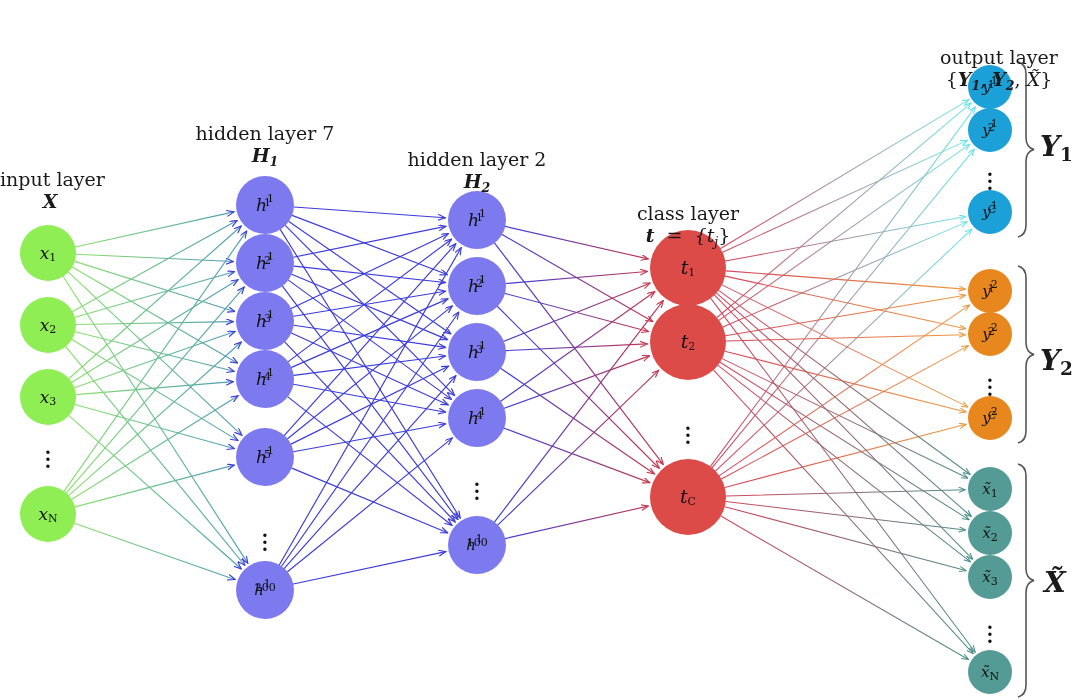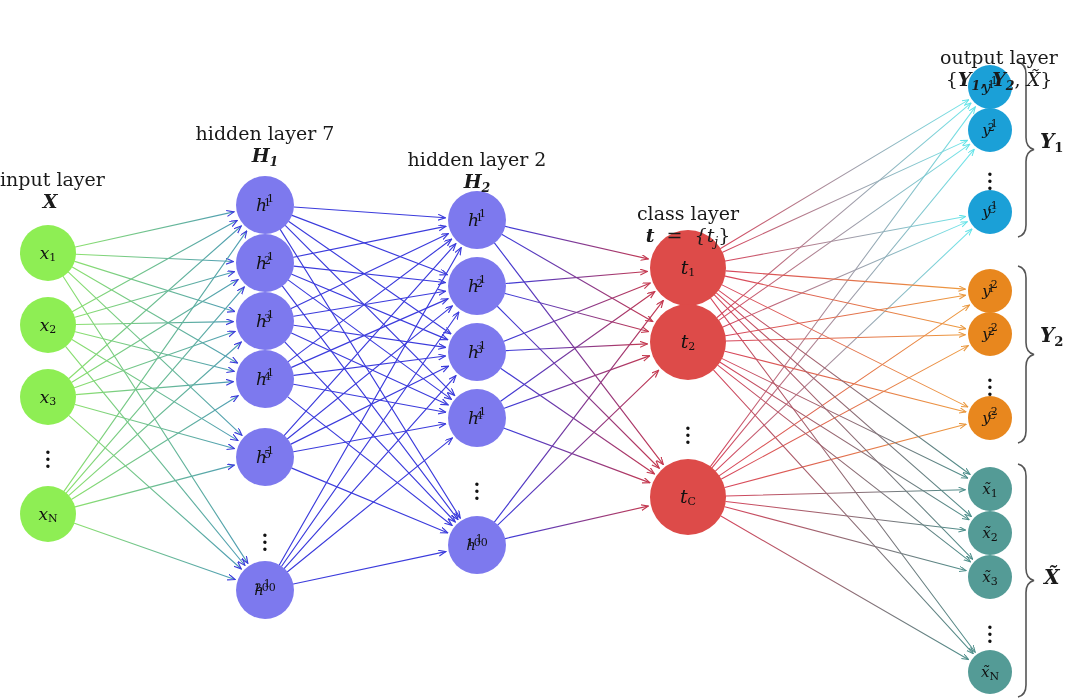--- a/index.html
+++ b/index.html
@@ -16,21 +16,21 @@
     color:#1a1a1a;
     text-align:center;
     line-height:1.18;
     white-space:nowrap;
     font-family:"DejaVu Serif","Liberation Serif",serif;
   }
   .lbl .it{font-style:italic;}
   .lbl .bi{font-style:italic;font-weight:bold;}
   .lbl sub{font-size:0.66em;vertical-align:-0.28em;font-style:normal;}
   .ttl{font-size:19px;}
-  .grp{font-size:20px;font-weight:bold;font-style:italic;}
+  .grp{font-size:28px;font-weight:bold;font-style:italic;}
   .nodetxt{
     font-size:17px;
     fill:#111111;
     font-family:"DejaVu Serif","Liberation Serif",serif;
     font-style:italic;
     text-anchor:middle;
     dominant-baseline:middle;
   }
   .nodetxt .sp{font-size:11px;font-style:normal;}
   .nodetxt.small{font-size:15px;}
@@ -336,21 +336,21 @@
   </div>
 
   <div class="lbl ttl" style="left:915px;top:8px;width:168px;margin-top:38px;">
     <span>output layer</span><br>
     <span>{</span><span class="bi">Y</span><sub class="bi">1</sub><span>,</span>&nbsp;<span class="bi">Y</span><sub class="bi">2</sub><span>,</span>&nbsp;<span class="it">X̃</span><span>}</span>
   </div>
 
   <div class="lbl grp" style="left:1040px;top:130px;">
     <span>Y</span><sub>1</sub>
   </div>
-  <div class="lbl grp" style="left:1040px;top:324px;">
+  <div class="lbl grp" style="left:1040px;top:344px;">
     <span>Y</span><sub>2</sub>
   </div>
   <div class="lbl grp" style="left:1044px;top:566px;">
     <span>X̃</span>
   </div>
 
   <div class="vdots" style="left:38px;top:442px;width:20px;">
       <span>.</span>
       <span>.</span>
       <span>.</span>

